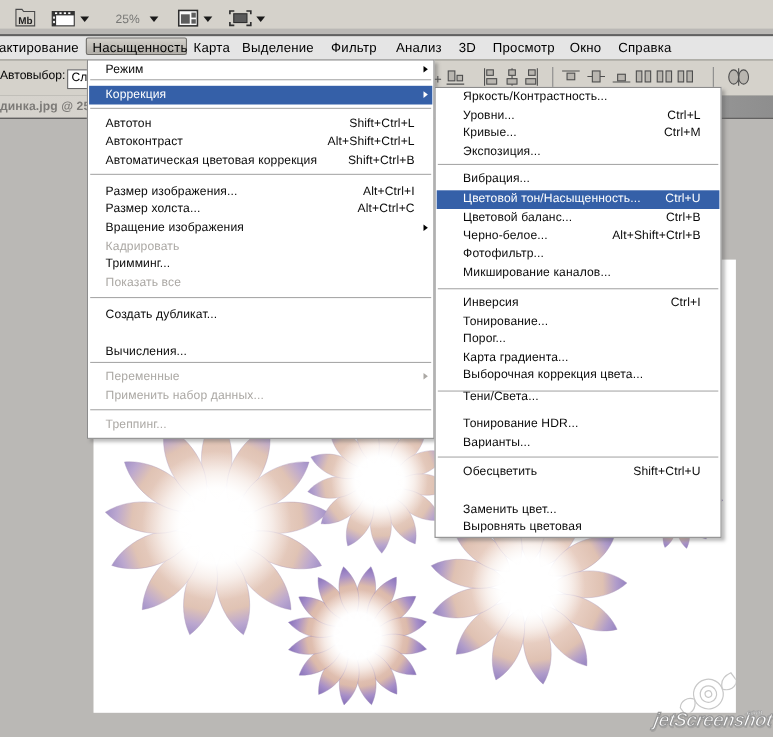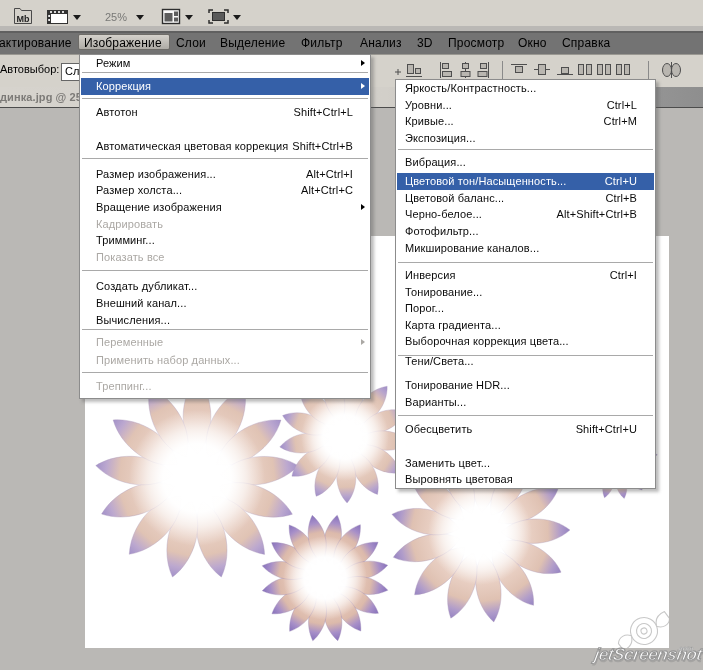--- a/index.html
+++ b/index.html
@@ -2,43 +2,43 @@
 <html><head><meta charset="utf-8">
 <style>
 html,body{margin:0;padding:0}
 body{width:703px;height:670px;position:relative;overflow:hidden;
  font-family:"Liberation Sans",sans-serif;background:#bab8b5}
 .abs{position:absolute}
 
 #topbar{left:0;top:0;width:703px;height:26px;background:#d5d2cb;border-bottom:0}
 #topbar .dkline{left:0;top:31px;width:703px;height:2px;background:#606060}
 
-#menubar{left:0;top:33px;width:703px;height:21px;background:#737373;font-size:12px;color:#000}
+#menubar{left:0;top:33px;width:703px;height:21px;background:#e5e5e5;font-size:12px;color:#000}
 #menubar span{position:absolute;top:3px;white-space:nowrap;letter-spacing:0.2px}
 #selbtn{left:78px;top:1px;width:90px;height:14px;border:1px solid #6e6c68;border-radius:2px;
  background:linear-gradient(#d4d1cb,#aeaba5)}
 
 #optbar{left:0;top:54px;width:703px;height:33px;background:#d5d2cb;border-top:1px solid #9a9892;box-sizing:border-box}
 #optbar .lbl{position:absolute;left:0;top:8px;font-size:11px;color:#000}
 #combo{left:61px;top:8px;width:17px;height:16px;background:#fff;border:1px solid #666;font-size:11px;padding-left:3px;line-height:15px}
 #optbar .botline{left:0;top:32px;width:703px;height:1px;background:#8d8b86}
 
 #titlebar{left:0;top:87px;width:703px;height:21px;
  background:linear-gradient(90deg,#d6d3cd 0%,#d2cfc9 55%,#979797 90%,#8e8e8e 100%);
  border-bottom:1px solid #4c4c4c;box-sizing:border-box}
 #titlebar b{position:absolute;left:0;top:4px;font-size:11px;color:#7c7a77;letter-spacing:0.1px}
 
 #canvas{left:85px;top:236px;width:584px;height:412px;background:#fff;overflow:hidden}
 
 .menu{background:#fff;border:1px solid #8c8c8c;box-shadow:3px 3px 3px rgba(95,95,95,.42);box-sizing:border-box}
-#mainmenu{left:79px;top:54px;width:292px;height:345px}
+#mainmenu{left:79px;top:54px;width:316px;height:345px}
 #submenu{left:395px;top:79px;width:261px;height:410px}
 .mi{position:absolute;left:1px;right:1px;height:17px;line-height:17px;font-size:11px;color:#0a0a0a;
  padding-left:15px;white-space:nowrap;letter-spacing:0.12px}
-#submenu .mi{padding-left:8px}
+#submenu .mi{padding-left:24px}
 .sc{position:absolute;right:16px;top:0}
 #submenu .sc{right:17px}
 .sep{position:absolute;left:2px;right:2px;height:1px;background:#a9a9a9}
 .dis{color:#aba8a4}
 .hl{background:#3560a8;color:#fff}
 .arr{position:absolute;right:4px;top:5px;width:0;height:0;border-left:4px solid #000;
  border-top:3.5px solid transparent;border-bottom:3.5px solid transparent}
 .hl .arr{border-left-color:#fff}
 .dis .arr{border-left-color:#aba8a4}
 
@@ -79,22 +79,22 @@
 
   <path d="M209 13 v-3 h4 M224 10 h4 v3 M228 20 v3 h-4 M213 23 h-4 v-3" fill="none" stroke="#2e2e2e" stroke-width="1.5"></path>
   <rect x="212.5" y="12.5" width="12" height="8" fill="#5a5a5a" stroke="#2e2e2e"></rect>
   <path d="M233 15 l8 0 l-4 5 z" fill="#1a1a1a"></path>
  </svg>
 </div>
 
 <div id="menubar" class="abs">
  <div id="selbtn" class="abs"></div>
  <span style="left:-1px">актирование</span>
- <span style="left:84px">Изображение</span>
- <span style="left:176px">Слои</span>
+ <span style="left:84px">Насыщенность</span>
+ <span style="left:176px">Карта</span>
  <span style="left:220px">Выделение</span>
  <span style="left:301px">Фильтр</span>
  <span style="left:360px">Анализ</span>
  <span style="left:417px">3D</span>
  <span style="left:448px">Просмотр</span>
  <span style="left:518px">Окно</span>
  <span style="left:562px">Справка</span>
 </div>
 
 <div id="optbar" class="abs">
@@ -303,31 +303,31 @@
   </g>
  </svg>
 </div>
 
 <div id="mainmenu" class="menu abs">
  <div class="mi" style="top:0px">Режим<i class="arr"></i></div>
  <div class="sep" style="top:17px"></div>
  <div class="mi hl" style="top:23px">Коррекция<i class="arr"></i></div>
  <div class="sep" style="top:43px"></div>
  <div class="mi" style="top:49px">Автотон<span class="sc">Shift+Ctrl+L</span></div>
+ <div class="mi" style="top:66px">Автоконтраст<span class="sc">Alt+Shift+Ctrl+L</span></div>
  <div class="mi" style="top:83px">Автоматическая цветовая коррекция<span class="sc">Shift+Ctrl+B</span></div>
  <div class="sep" style="top:103px"></div>
  <div class="mi" style="top:111px">Размер изображения...<span class="sc">Alt+Ctrl+I</span></div>
  <div class="mi" style="top:127px">Размер холста...<span class="sc">Alt+Ctrl+C</span></div>
  <div class="mi" style="top:144px">Вращение изображения<i class="arr"></i></div>
  <div class="mi dis" style="top:161px">Кадрировать</div>
  <div class="mi" style="top:177px">Тримминг...</div>
  <div class="mi dis" style="top:194px">Показать все</div>
  <div class="sep" style="top:215px"></div>
  <div class="mi" style="top:223px">Создать дубликат...</div>
- <div class="mi" style="top:240px">Внешний канал...</div>
  <div class="mi" style="top:257px">Вычисления...</div>
  <div class="sep" style="top:274px"></div>
  <div class="mi dis" style="top:279px">Переменные<i class="arr"></i></div>
  <div class="mi dis" style="top:297px">Применить набор данных...</div>
  <div class="sep" style="top:317px"></div>
  <div class="mi dis" style="top:323px">Треппинг...</div>
 </div>
 
 <div id="submenu" class="menu abs">
  <div class="mi" style="top:0px">Яркость/Контрастность...</div>

